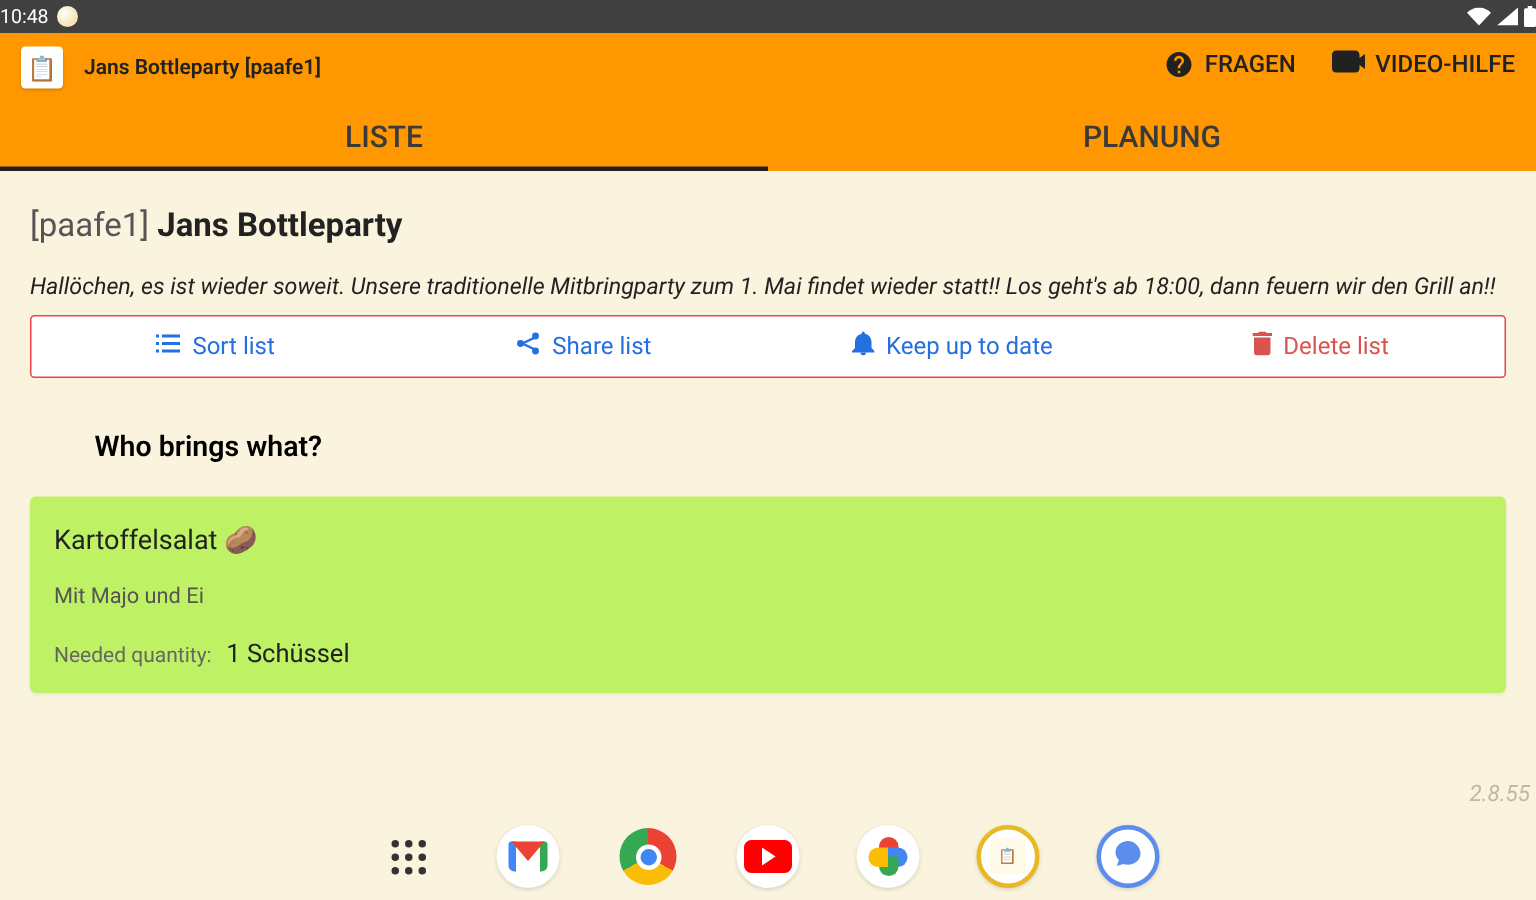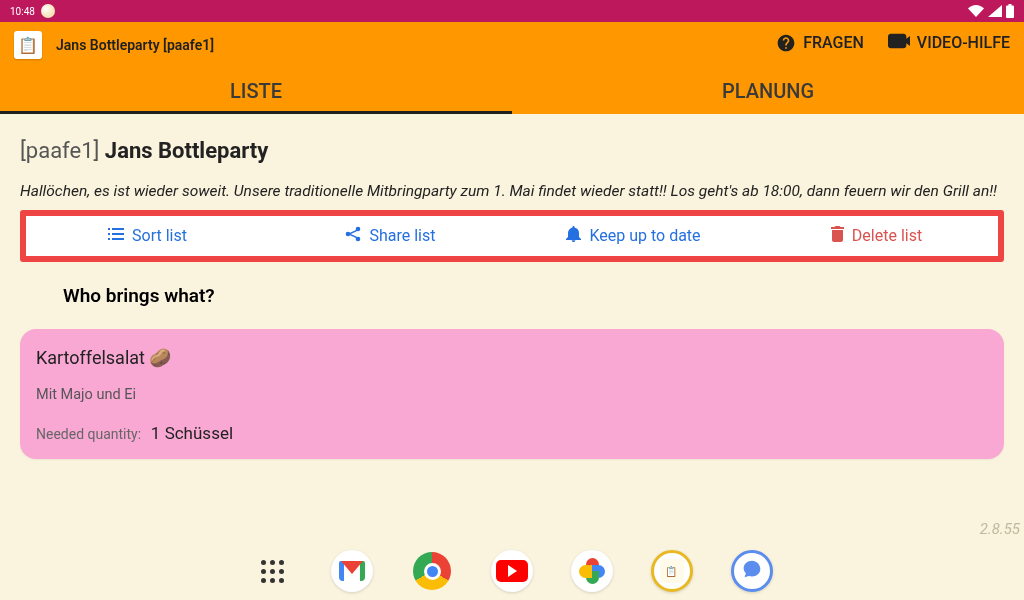--- a/index.html
+++ b/index.html
@@ -6,26 +6,26 @@
   body {
     width: 1024px;
     height: 600px;
     font-family: -apple-system, BlinkMacSystemFont, "Segoe UI", Roboto, sans-serif;
     background: #faf3de;
     overflow: hidden;
     position: relative;
   }
   .status-bar {
     height: 22px;
-    background: #be185d;
+    background: #404040;
     color: #fff;
     display: flex;
     align-items: center;
-    padding: 0 10px;
-    font-size: 10px;
+    padding: 0 0;
+    font-size: 13px;
   }
   .status-left { display: flex; align-items: center; gap: 6px; }
   .status-right { margin-left: auto; display: flex; align-items: center; gap: 4px; }
   .status-icon-circle {
     width: 14px; height: 14px; border-radius: 50%;
     background: radial-gradient(circle at 35% 35%, #fff 0%, #f5e5b8 60%);
   }
   .wifi-icon, .signal-icon, .battery-icon { display: inline-flex; }
 
   .app-bar {
@@ -102,24 +102,24 @@
   .description {
     font-style: italic;
     color: #222;
     font-size: 15.5px;
     line-height: 1.35;
     margin-bottom: 8px;
   }
 
   .action-bar {
     background: #fff;
-    border: 6px solid #ef4444;
+    border: 1px solid #ef4444;
     border-radius: 3px;
     display: flex;
-    margin-bottom: 22px;
+    margin-bottom: 34px;
   }
   .action-btn {
     flex: 1;
     display: flex;
     align-items: center;
     justify-content: center;
     gap: 8px;
     padding: 10px 0;
     color: #2570e0;
     font-size: 16px;
@@ -131,22 +131,22 @@
 
   .section-heading {
     font-size: 19px;
     font-weight: 600;
     color: #000000;
     margin-bottom: 22px;
     margin-left: 43px;
   }
 
   .item-card {
-    background: #f9a8d4;
-    border-radius: 16px;
+    background: #bef264;
+    border-radius: 4px;
     padding: 18px 16px 16px 16px;
     box-shadow: 0 1px 2px rgba(0,0,0,0.06);
   }
   .item-name {
     font-size: 18px;
     color: #222;
     margin-bottom: 18px;
   }
   .item-description {
     font-size: 14.5px;

